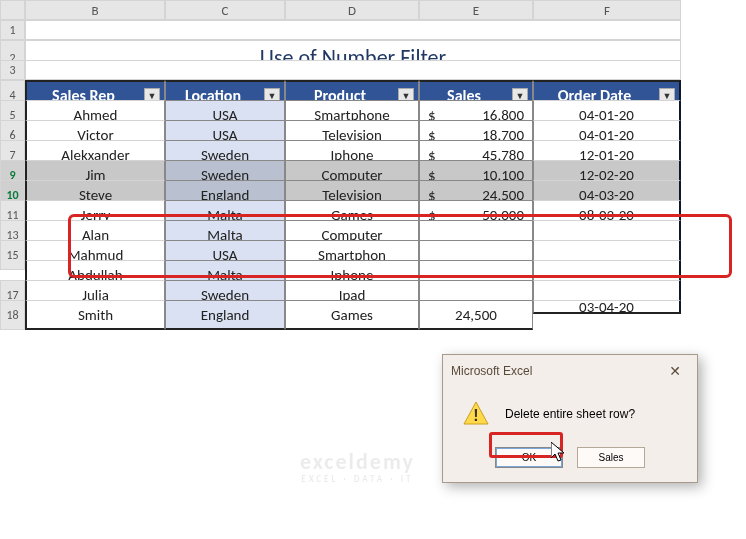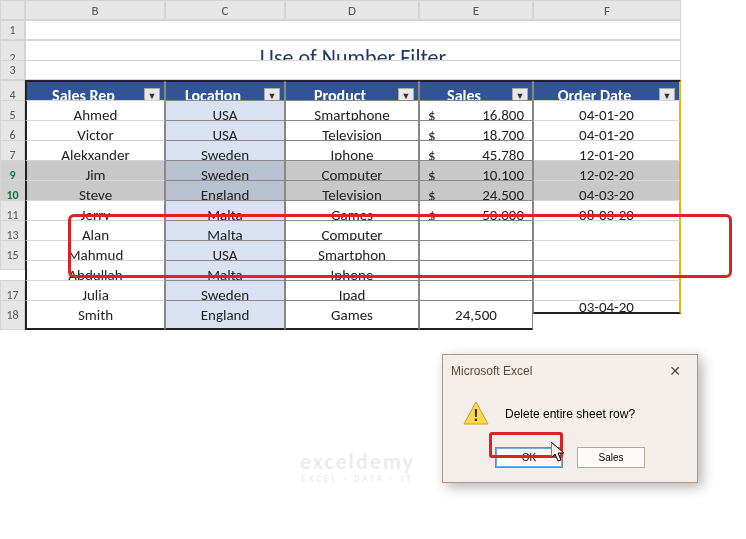--- a/index.html
+++ b/index.html
@@ -60,21 +60,21 @@
     }
     .th .txt { flex: 1; text-align: center; }
     .dd {
       width: 16px; height: 16px;
       background: #e8e8e8;
       border: 1px solid #aaa;
       display: flex; align-items: center; justify-content: center;
       font-size: 9px; color: #333;
     }
     .data-b { border-left: 2px solid #222; border-right: 1px solid #888; border-bottom: 1px solid #888; }
-    .data-f { border-right: 2px solid #eab308; border-left: 1px solid #888; border-bottom: 1px solid #888; }
+    .data-f { border-right: 2px solid #0f172a; border-left: 1px solid #888; border-bottom: 1px solid #888; }
     .data-m { border: 1px solid #888; }
     .data-b.bot, .data-f.bot, .data-m.bot { border-bottom: 2px solid #222; }
     .data-b.top, .data-f.top, .data-m.top { border-top: 2px solid #222; justify-content: center; }
     .loc { background: #d9e1f2; }
     .money { justify-content: flex-start; padding: 0 8px; }
     .money .sym { margin-right: 6px; }
     .money .val { flex:1; text-align: right; }
     .sel-row { background: #c8c8c8; }
     .sel-row.loc { background: #b9c1d0; }
     .red-box {

